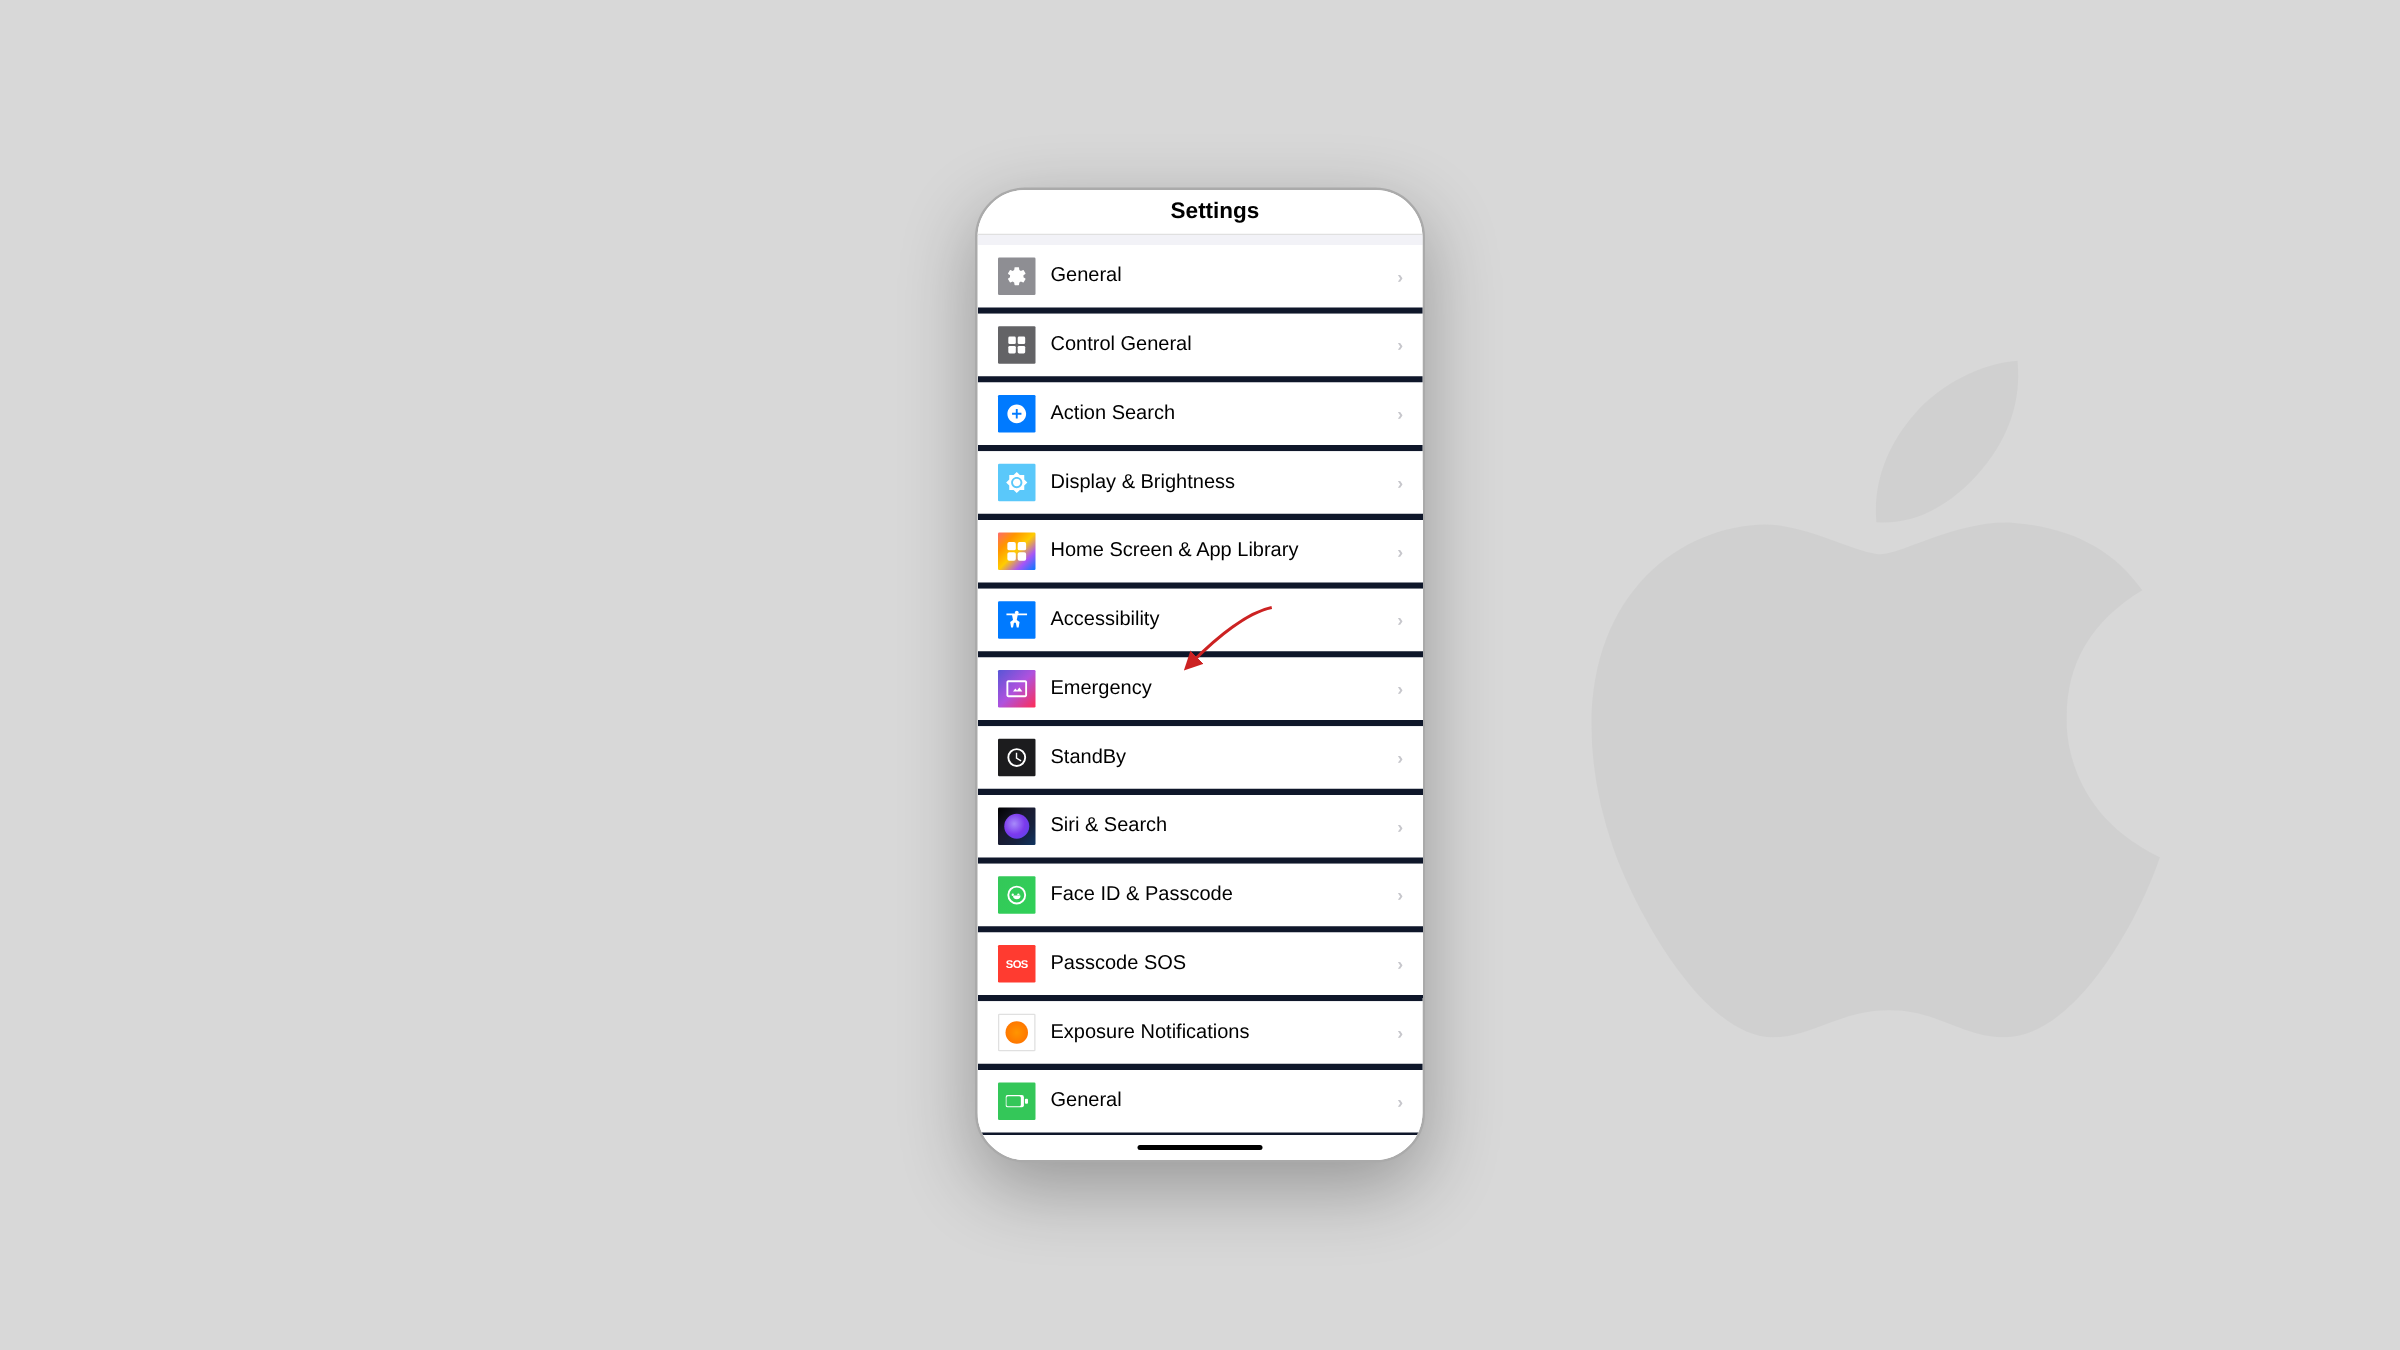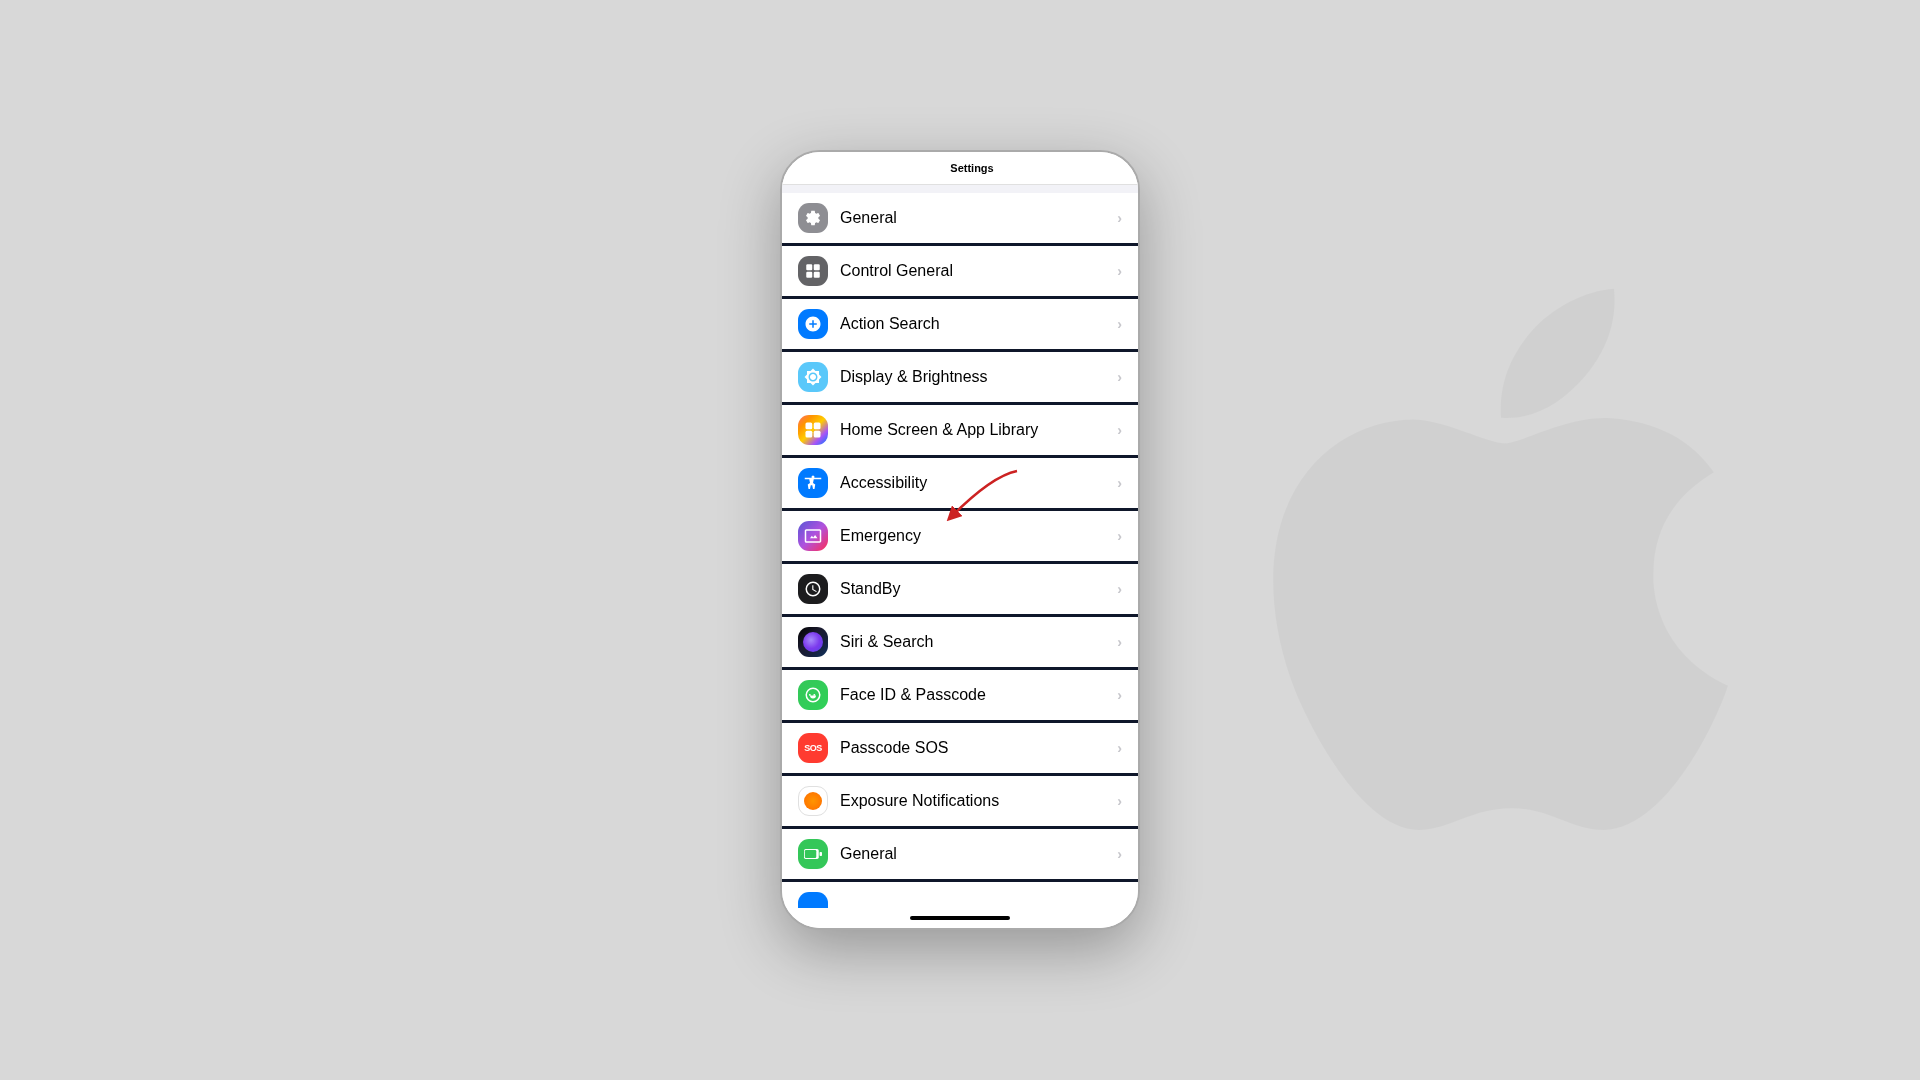--- a/index.html
+++ b/index.html
@@ -125,21 +125,21 @@
 
     .nav-bar {
       text-align: center;
       padding: 6px 0 8px 0;
       background: #fff;
       border-bottom: 1px solid #e0e0e0;
       flex-shrink: 0;
     }
 
     .nav-title {
-      font-size: 11px;
+      font-size: 18px;
       font-weight: 600;
       color: #000;
       margin-left: 24px;
     }
 
     .settings-list {
       flex: 1;
       overflow-y: auto;
       background: #f2f2f7;
     }
@@ -154,33 +154,33 @@
 
     .section:first-child {
       margin-top: 8px;
     }
 
     .settings-item {
       display: flex;
       align-items: center;
       background: #fff;
       padding: 10px 16px;
-      border-bottom: 3px solid #0f172a;
+      border-bottom: 5px solid #0f172a;
       cursor: pointer;
       position: relative;
     }
 
     .settings-item:last-child {
       border-bottom: none;
     }
 
     .item-icon {
       width: 30px;
       height: 30px;
-      border-radius: 11px;
+      border-radius: 1px;
       display: flex;
       align-items: center;
       justify-content: center;
       margin-right: 12px;
       flex-shrink: 0;
       font-size: 16px;
       color: #fff;
     }
 
     .icon-gray { background: #8e8e93; }

